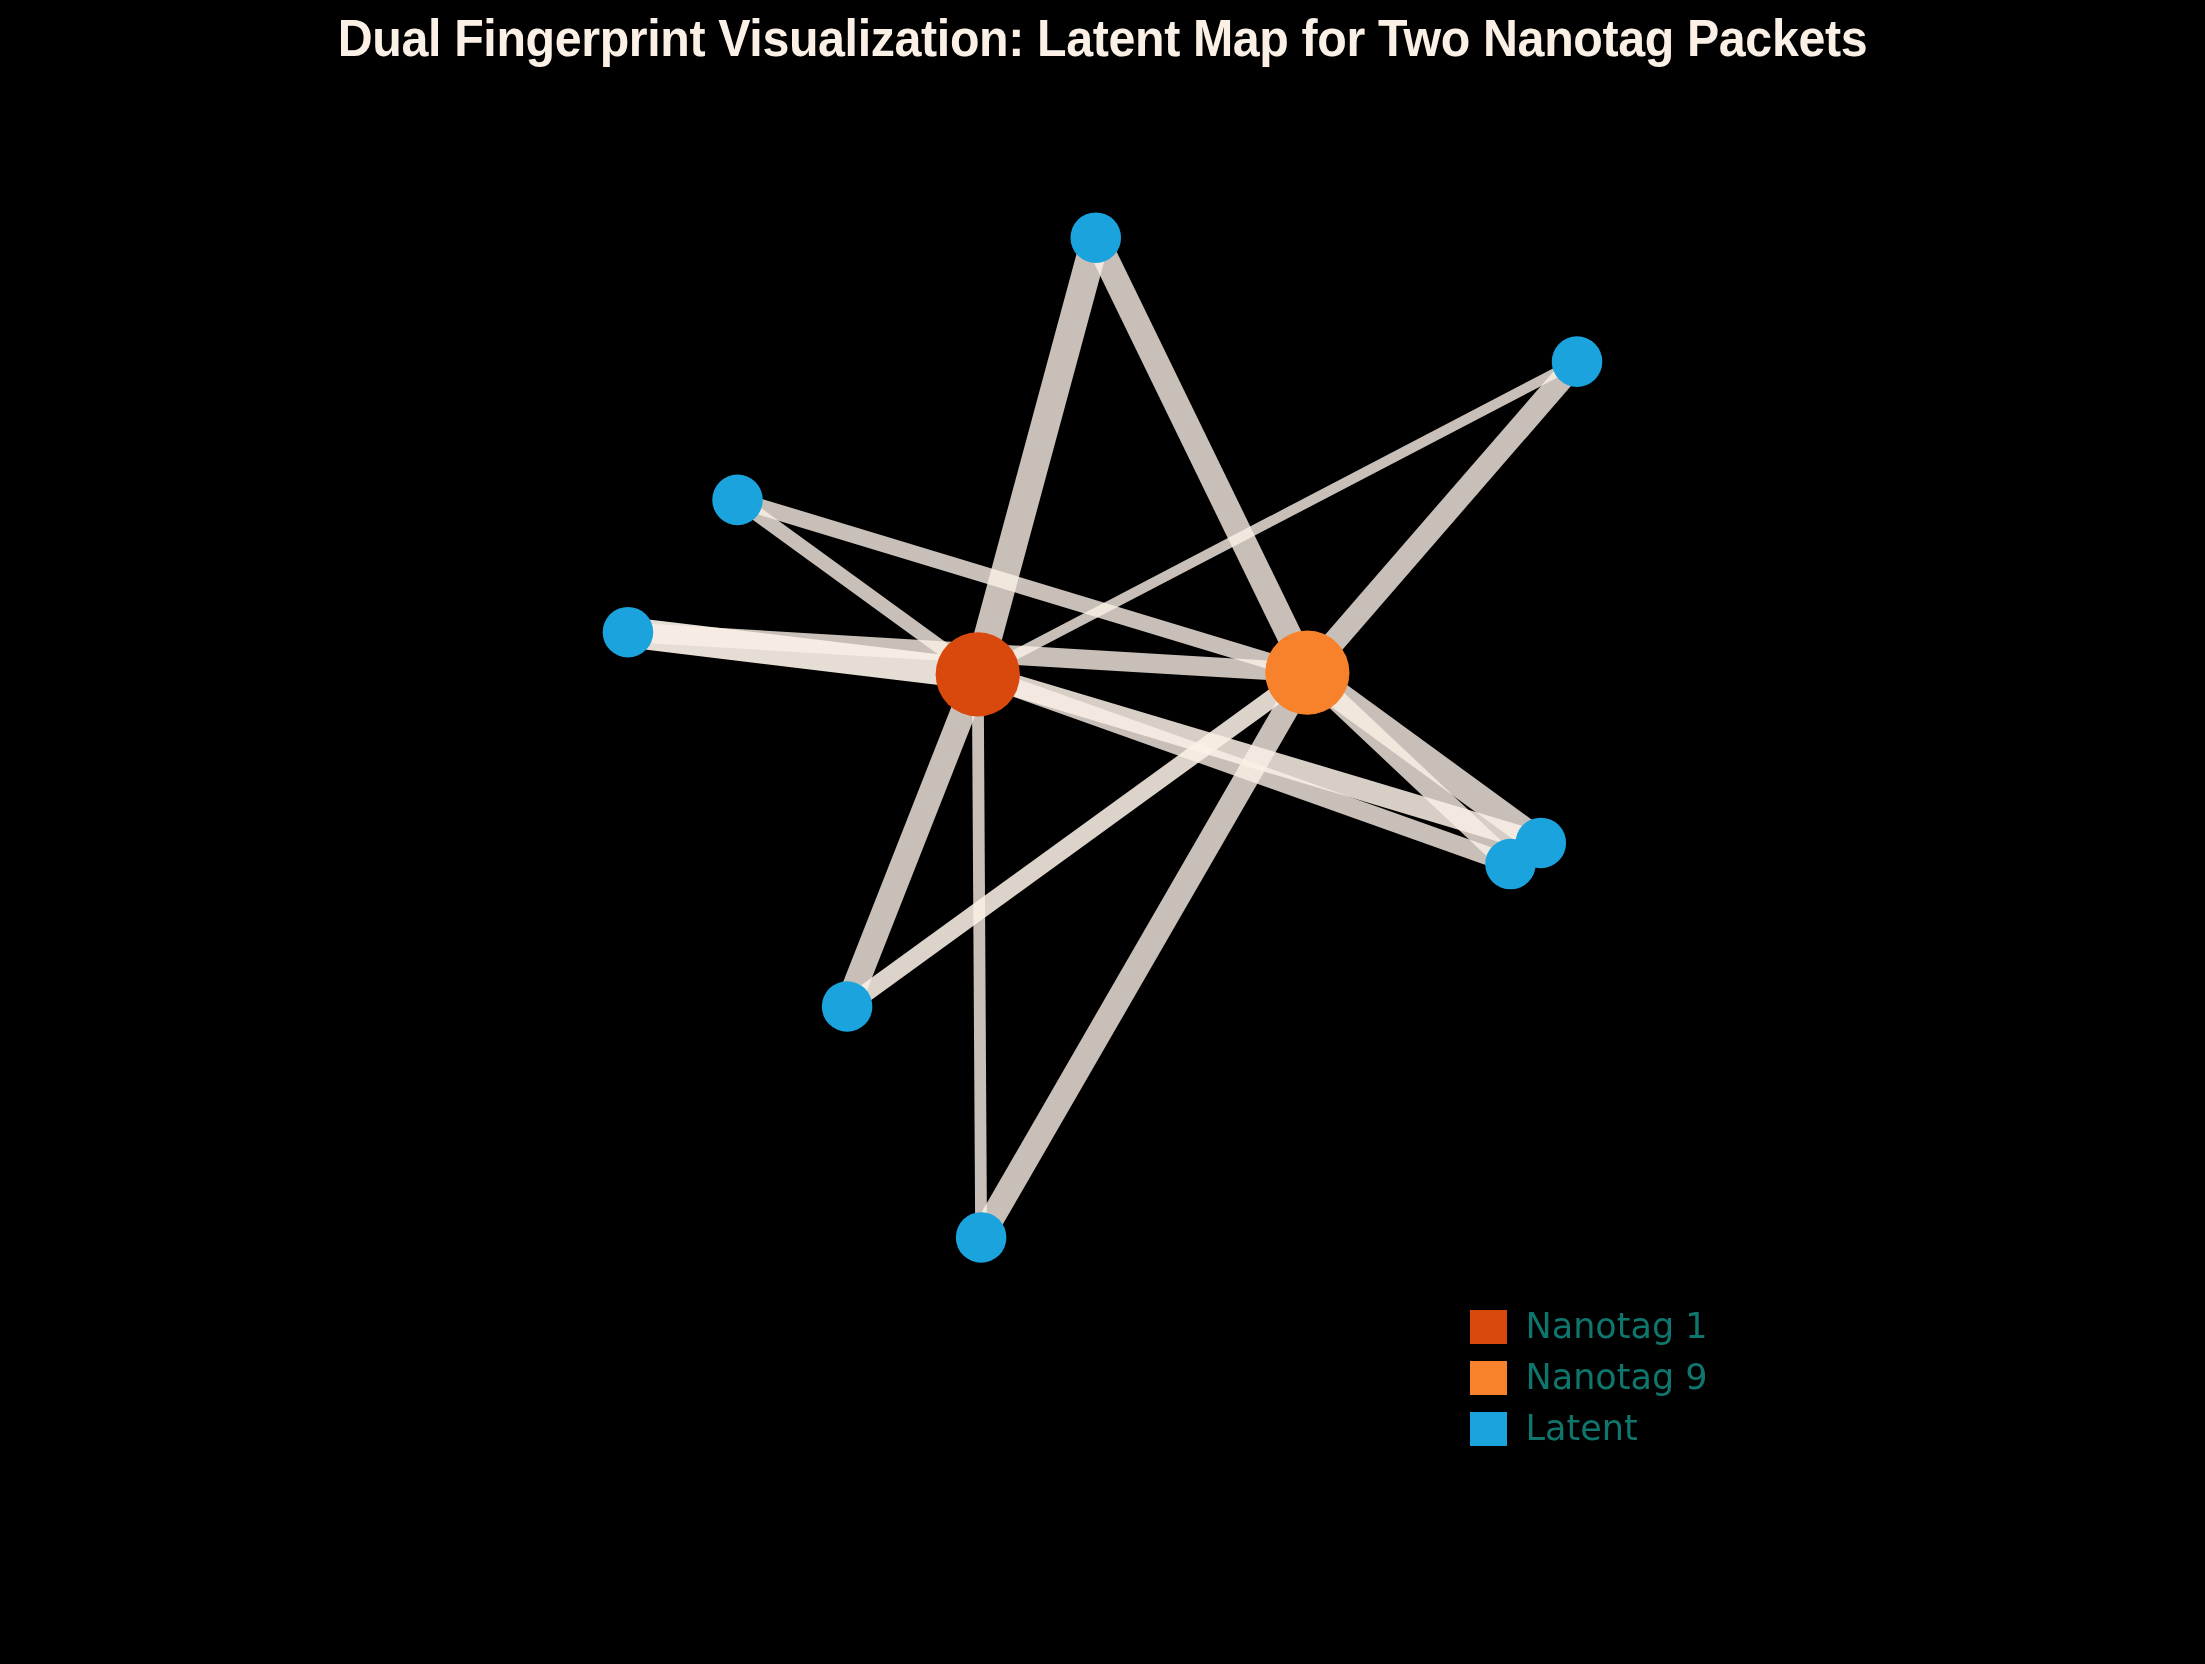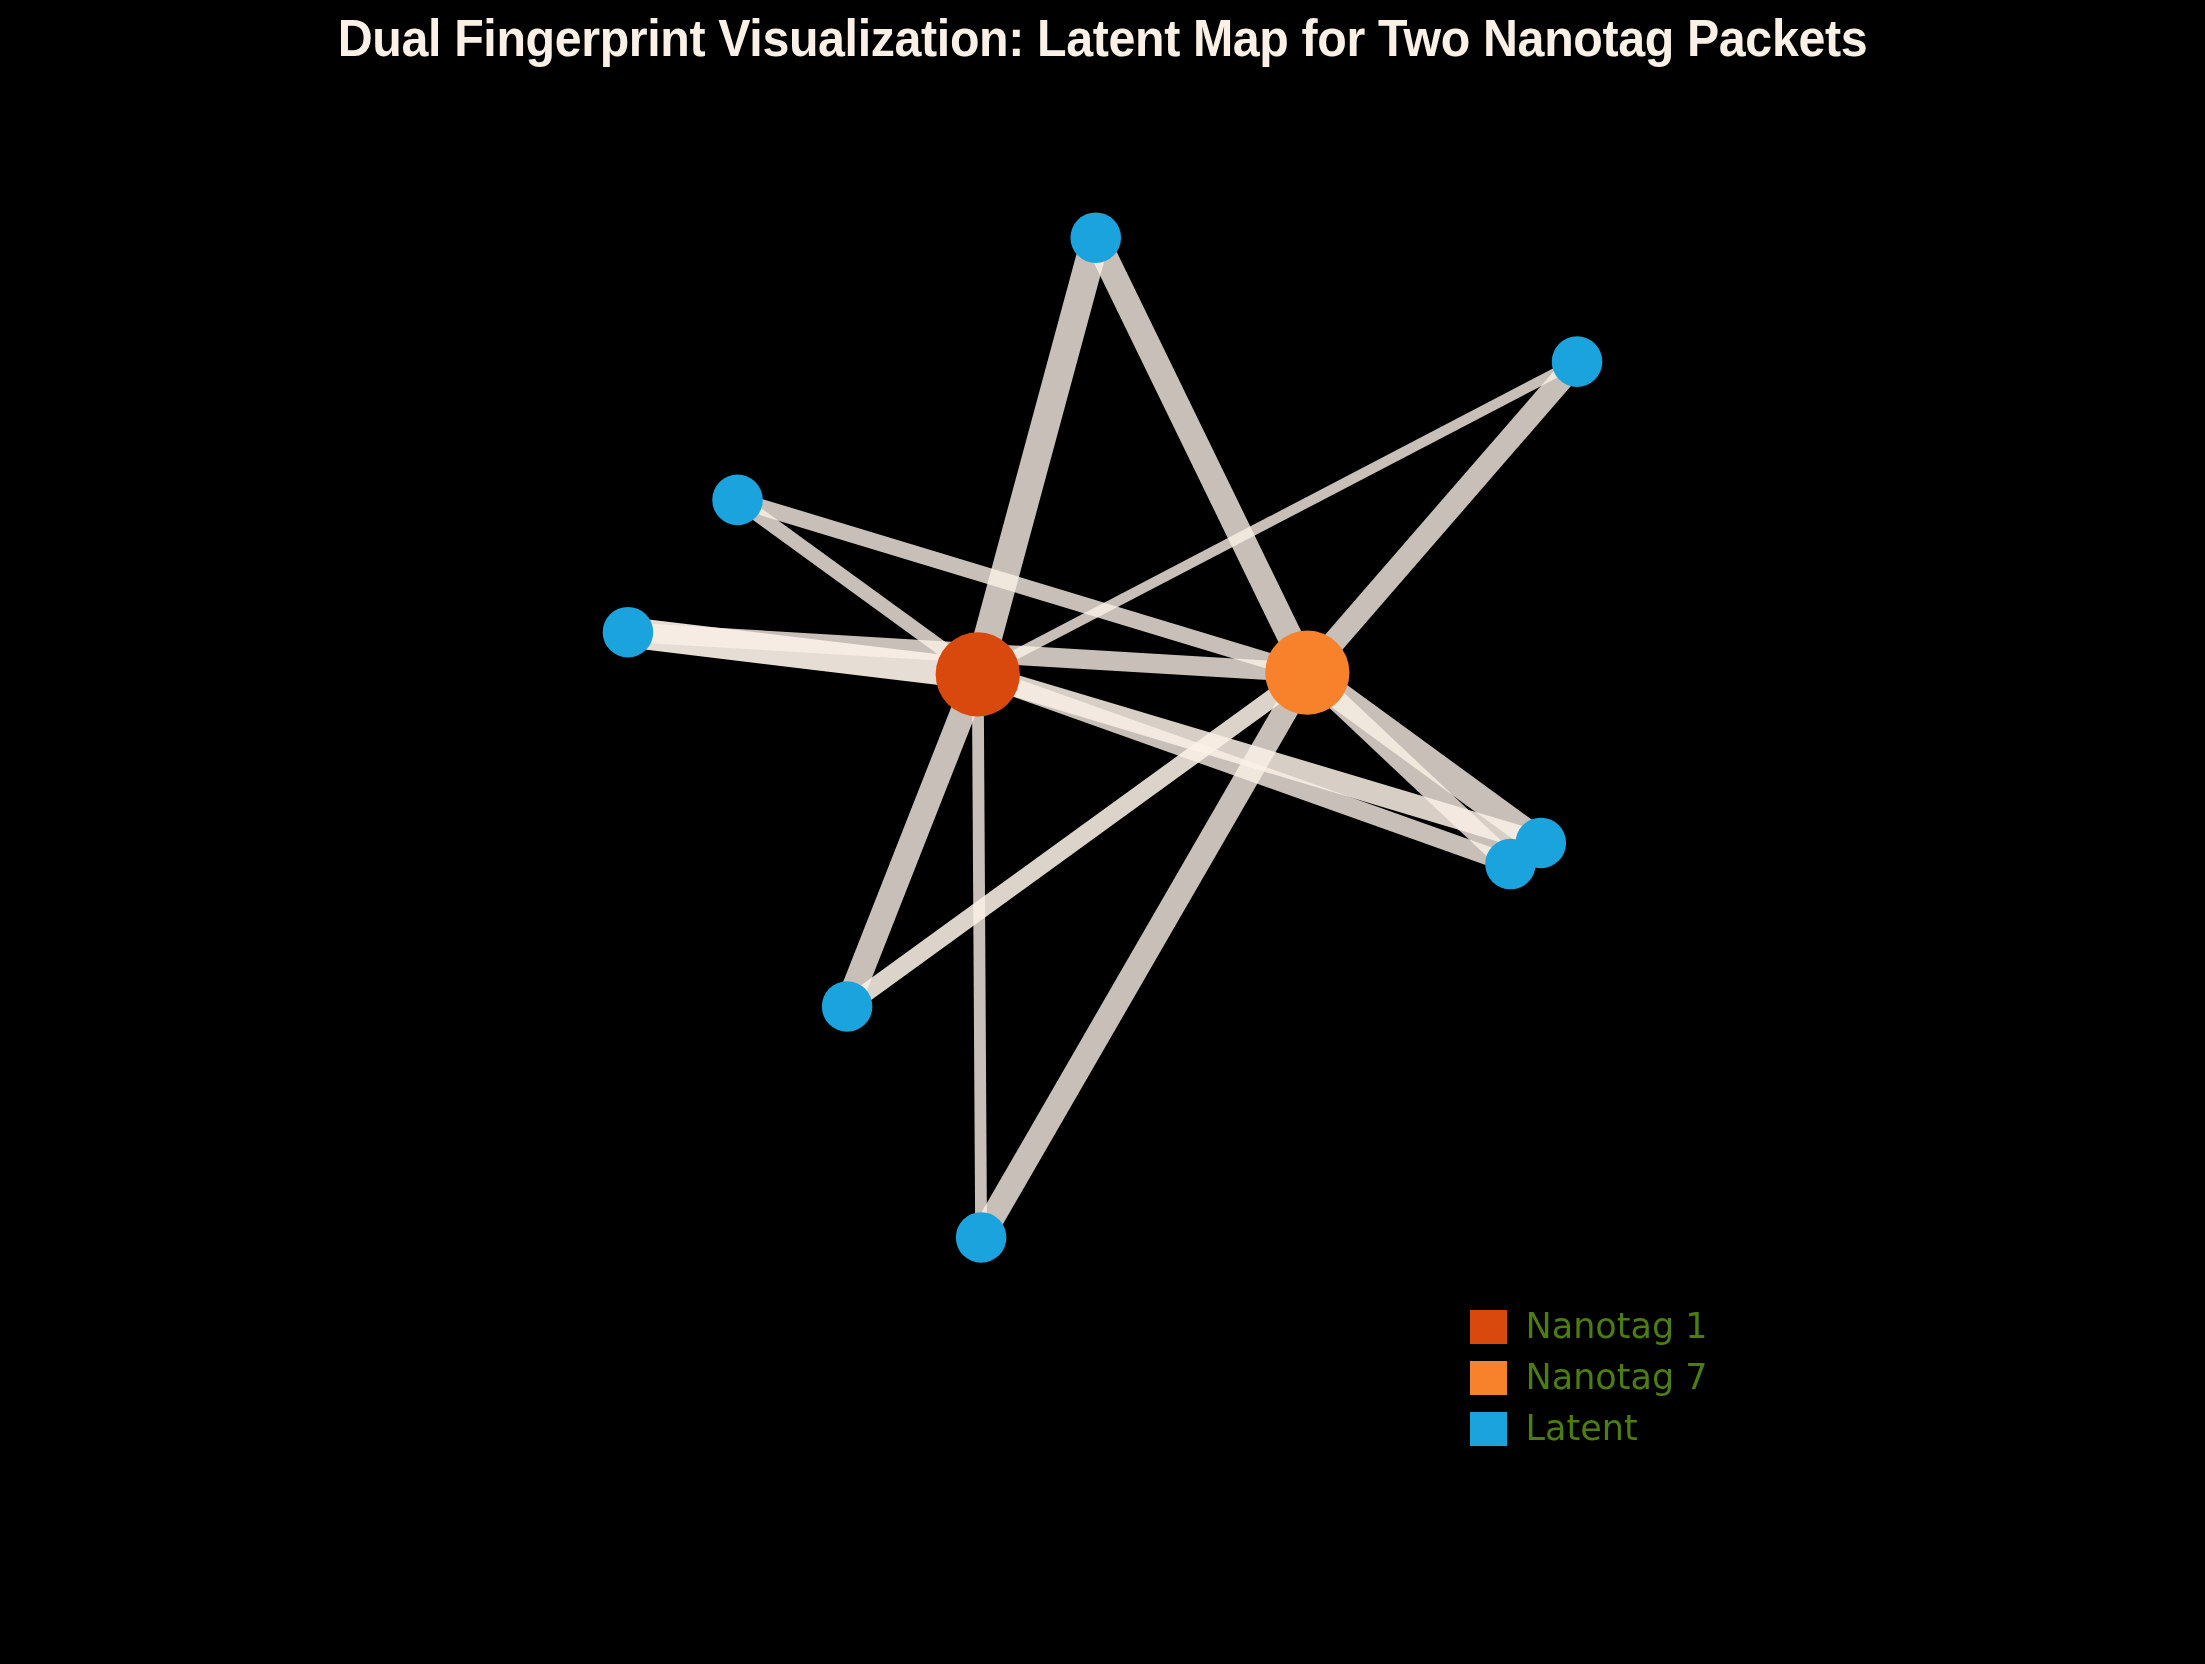--- a/index.html
+++ b/index.html
@@ -55,21 +55,21 @@
     align-items: center;
     height: 51px;
   }
   .legend-swatch {
     width: 37px;
     height: 34px;
     flex: 0 0 auto;
   }
   .legend-label {
     margin-left: 18.5px;
-    color: #4d7c0f;
+    color: #0f766e;
     font-family: "DejaVu Sans", sans-serif;
     font-size: 35px;
     line-height: 1;
     white-space: nowrap;
   }
 </style>
 </head>
 <body>
 
 <div id="figure">
@@ -109,21 +109,21 @@
       </g>
   </svg>
 
   <div id="legend">
       <div class="legend-row">
         <span class="legend-swatch" style="background: rgb(217, 73, 14);"></span>
         <span class="legend-label">Nanotag 1</span>
       </div>
       <div class="legend-row">
         <span class="legend-swatch" style="background: rgb(247, 130, 43);"></span>
-        <span class="legend-label">Nanotag 7</span>
+        <span class="legend-label">Nanotag 9</span>
       </div>
       <div class="legend-row">
         <span class="legend-swatch" style="background: rgb(26, 163, 220);"></span>
         <span class="legend-label">Latent</span>
       </div>
     </div>
 
 </div>
 
 

